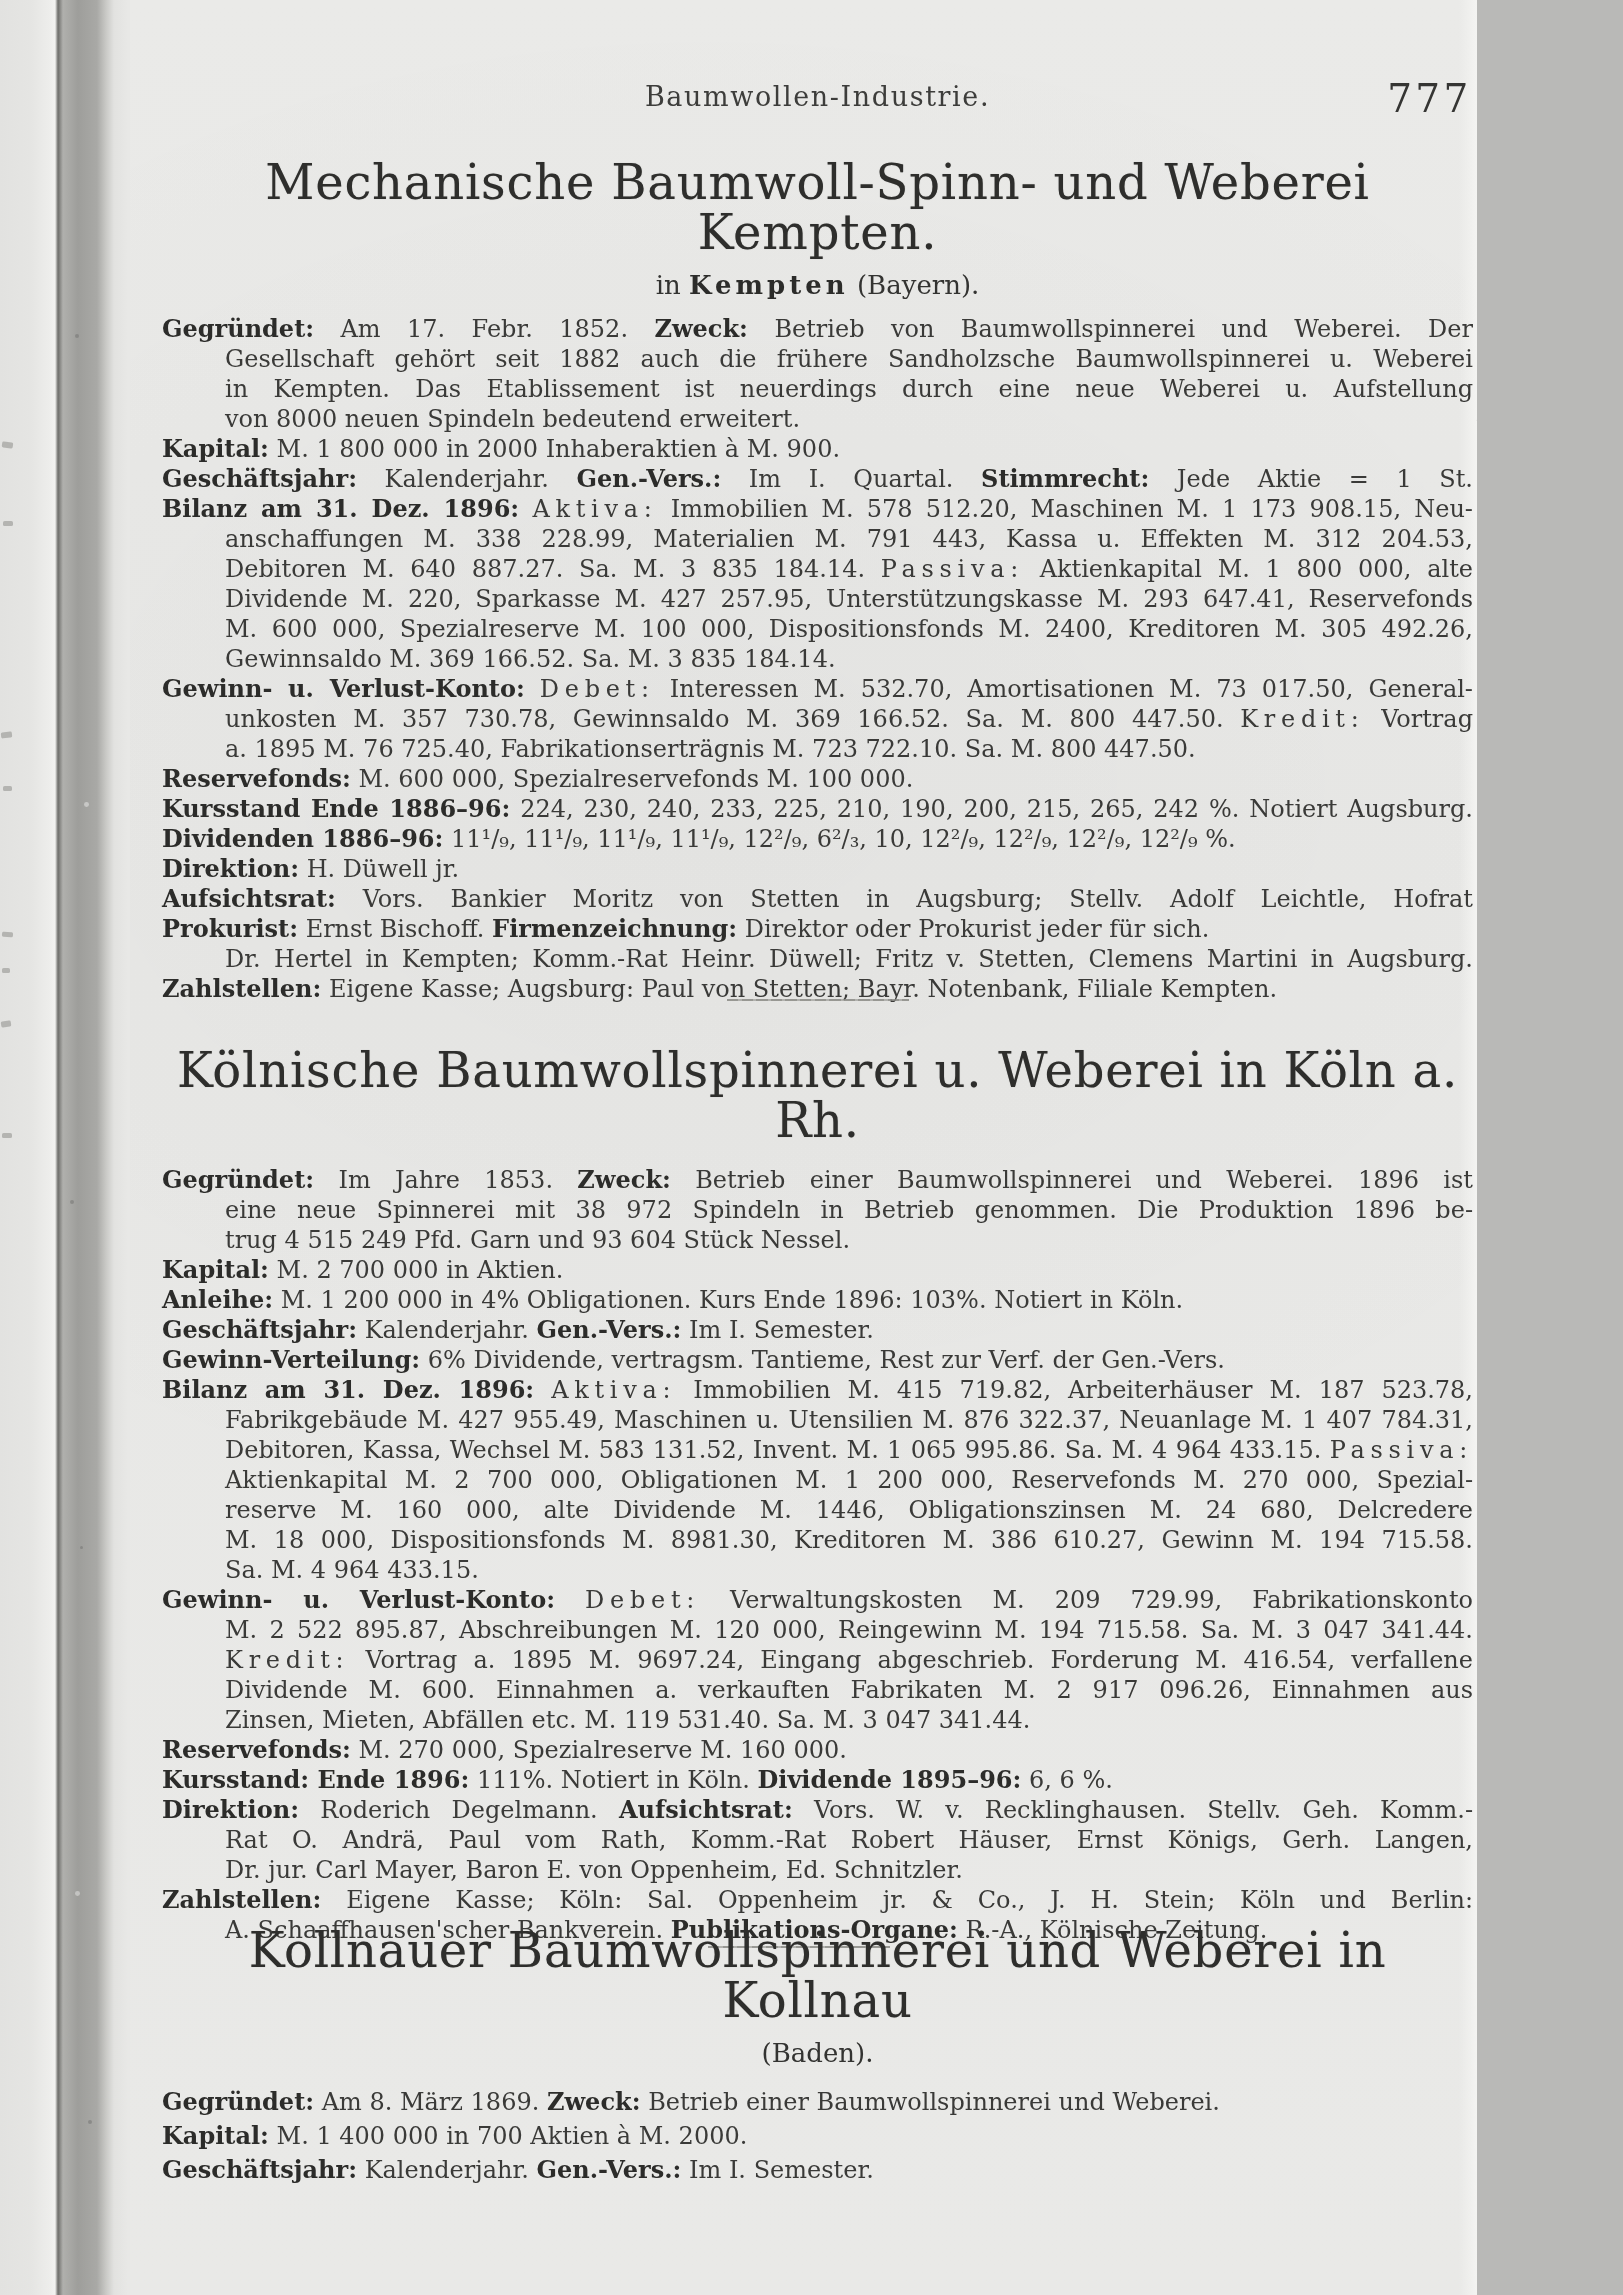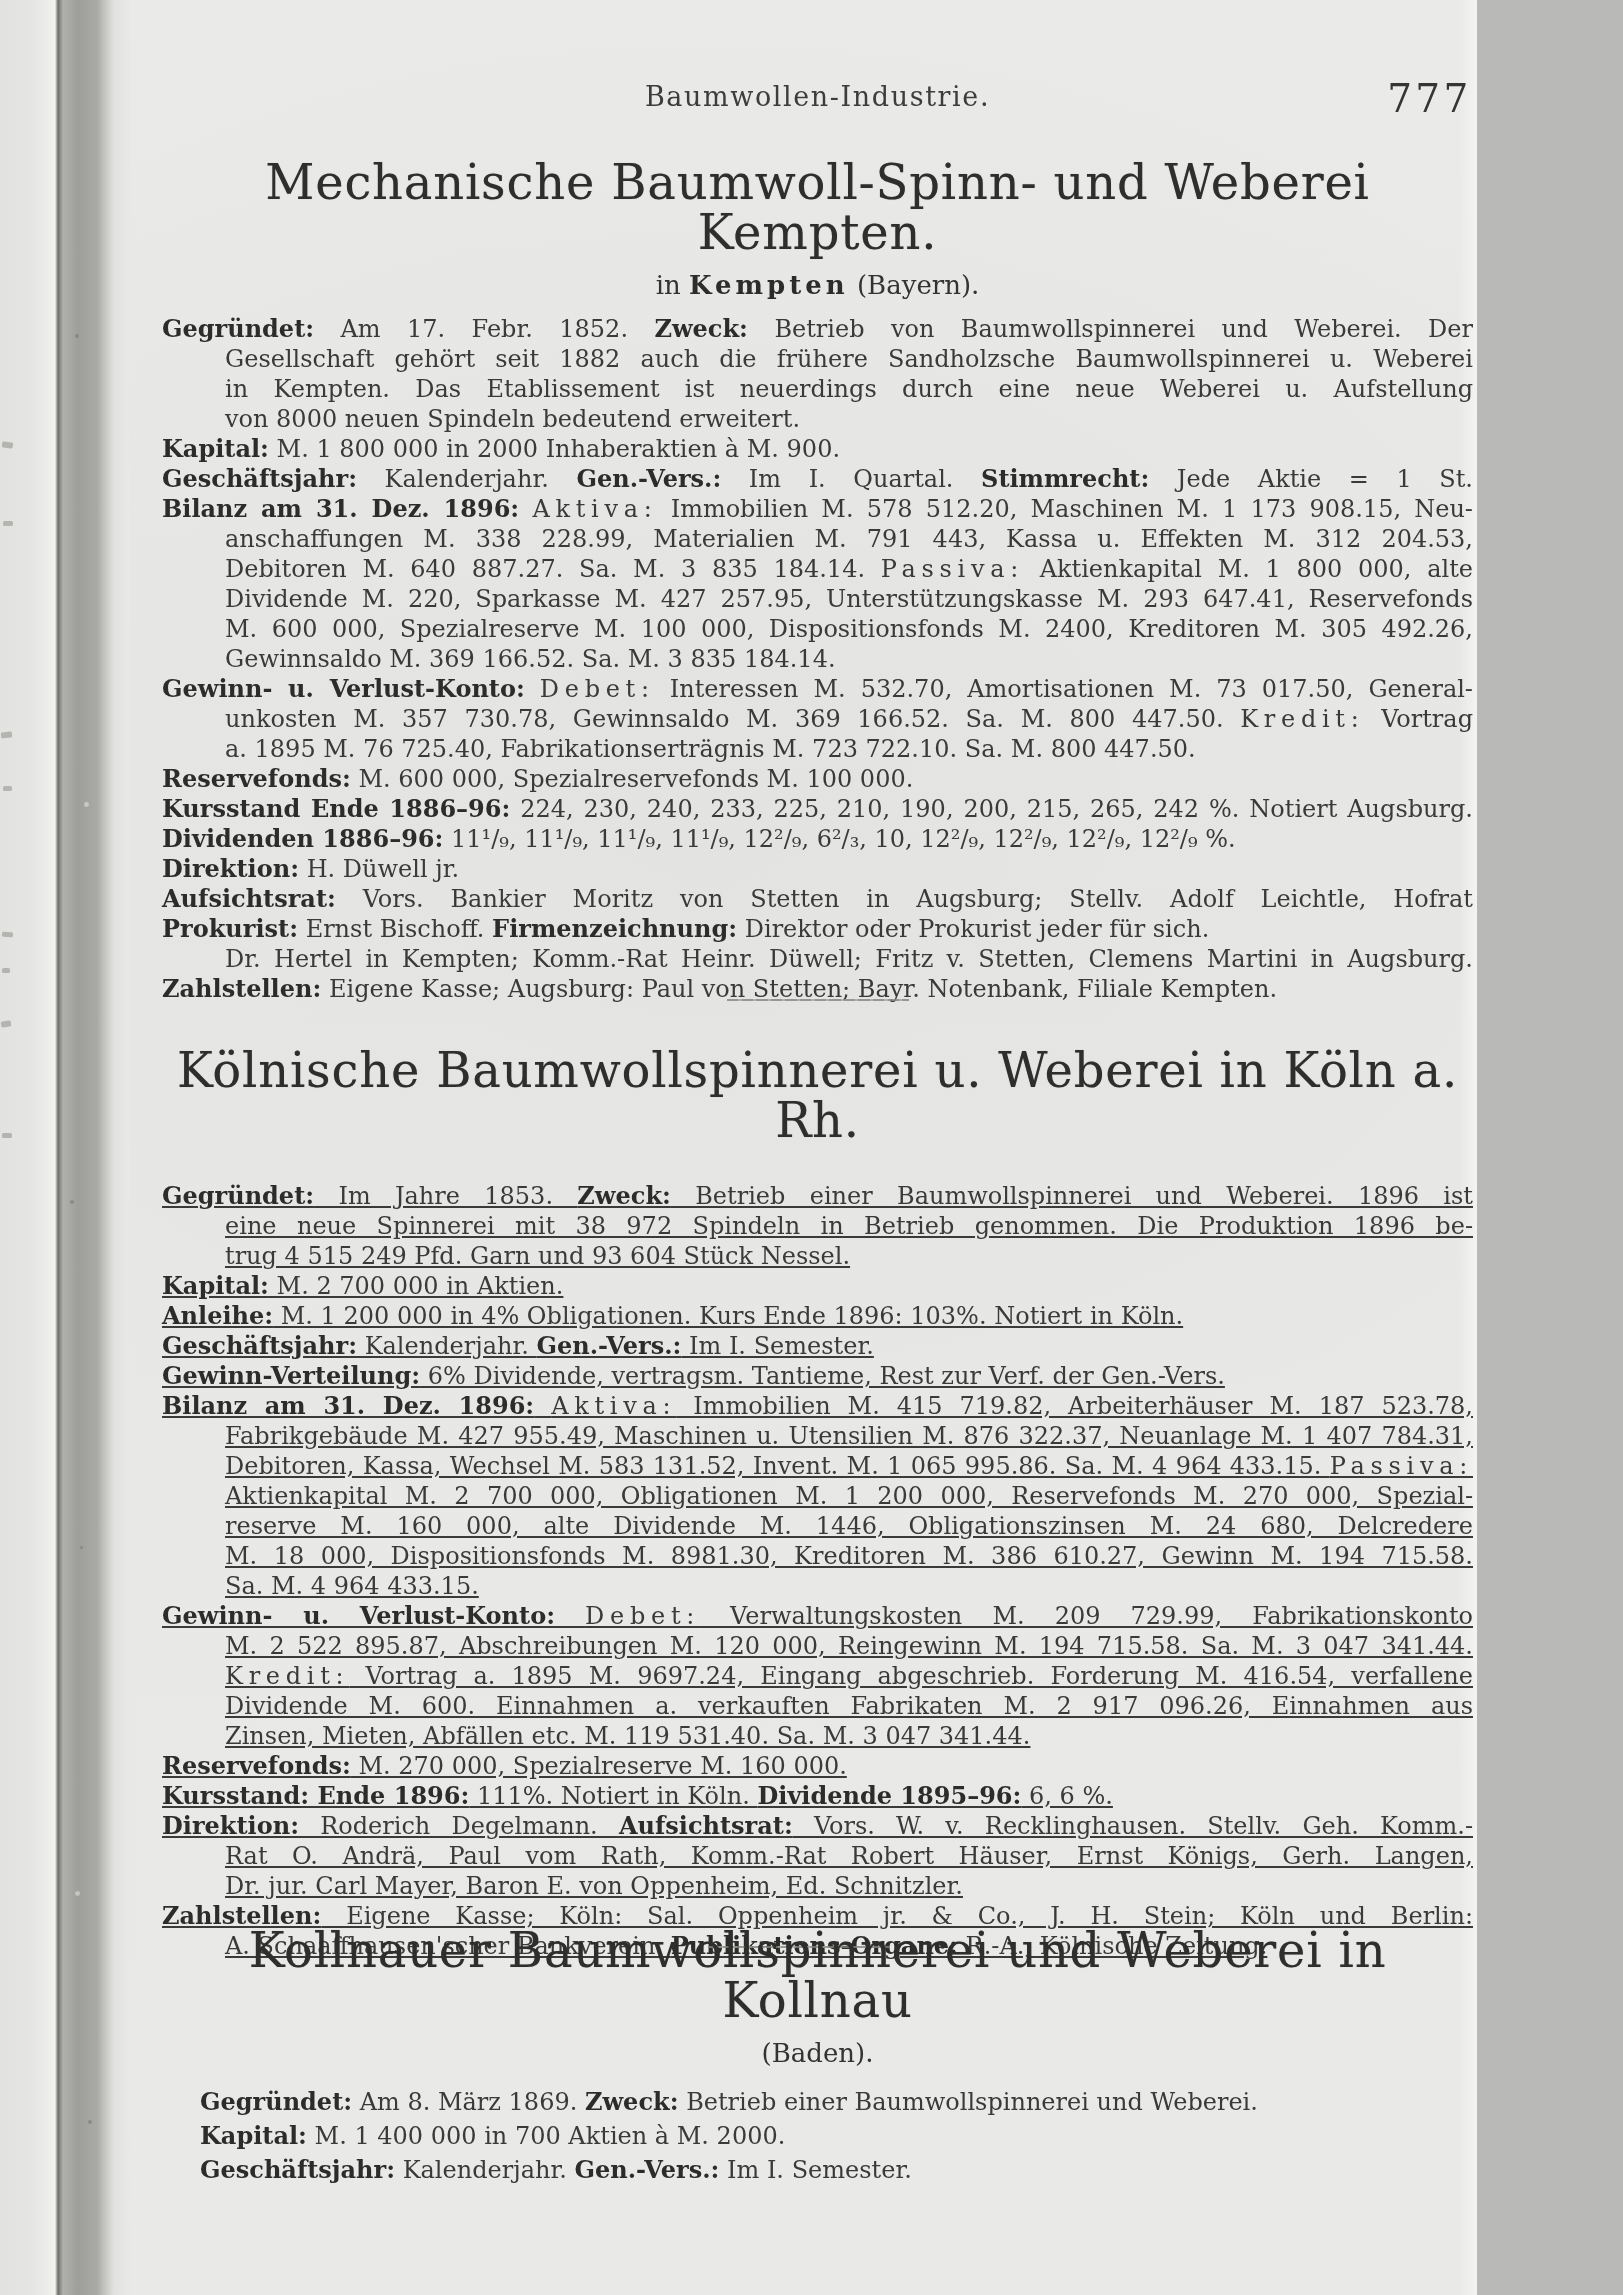--- a/index.html
+++ b/index.html
@@ -54,23 +54,23 @@
 
   .entry-body{margin-top:11.4px;font-size:24px;}
   .line{line-height:30px;text-align:justify;text-align-last:left;white-space:normal;}
   .line.just{text-align-last:justify;}
   .line.ind{padding-left:63px;}
   .b{font-weight:bold;color:#2c2c2a;}
   .sp{letter-spacing:5.7px;}
 
   .e0{top:157px;}
   .e1{top:1045px;}
-  .e1 .entry-body{margin-top:36px;text-decoration:underline;}
+  .e1 .entry-body{margin-top:20px;}
   .e2{top:1925px;}
-  .e2 .entry-body{margin-top:14.6px;margin-left:38px;}
+  .e2 .entry-body{margin-top:14.6px;}
   .e2 .line{line-height:33px;}
 
   .divider{position:absolute;height:1.6px;
     background:repeating-linear-gradient(90deg,#84847f 0 11.4px,#a5a5a1 11.4px 14.6px);
     opacity:.8;}
   .divider.d1{left:727px;top:999px;width:182px;}
   .divider.d2{left:708px;top:1946px;width:182px;}
 </style>
 </head>
 <body>

